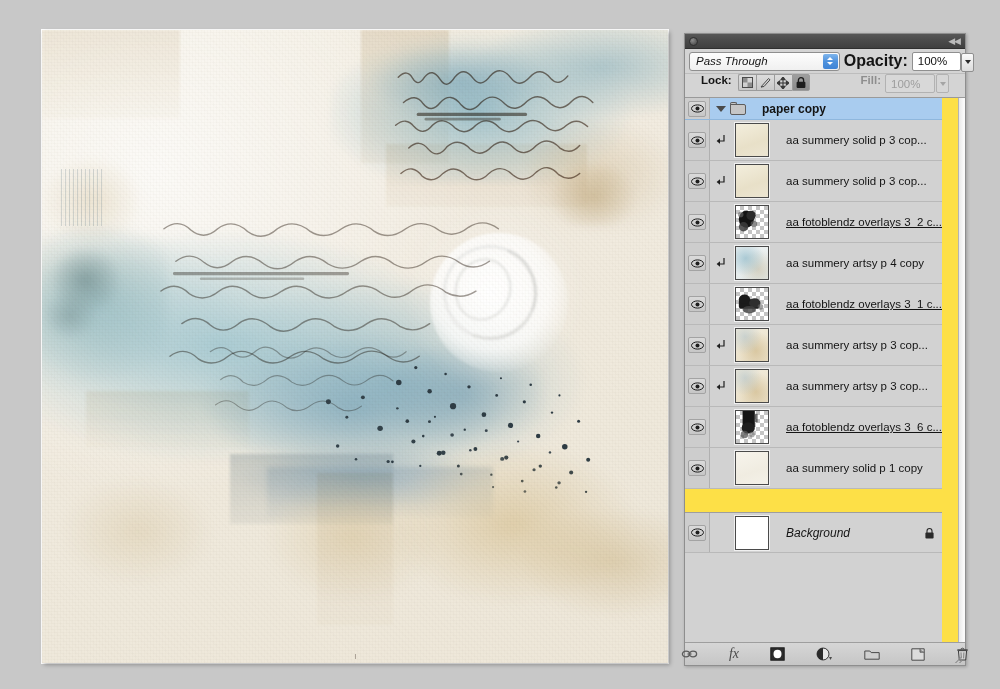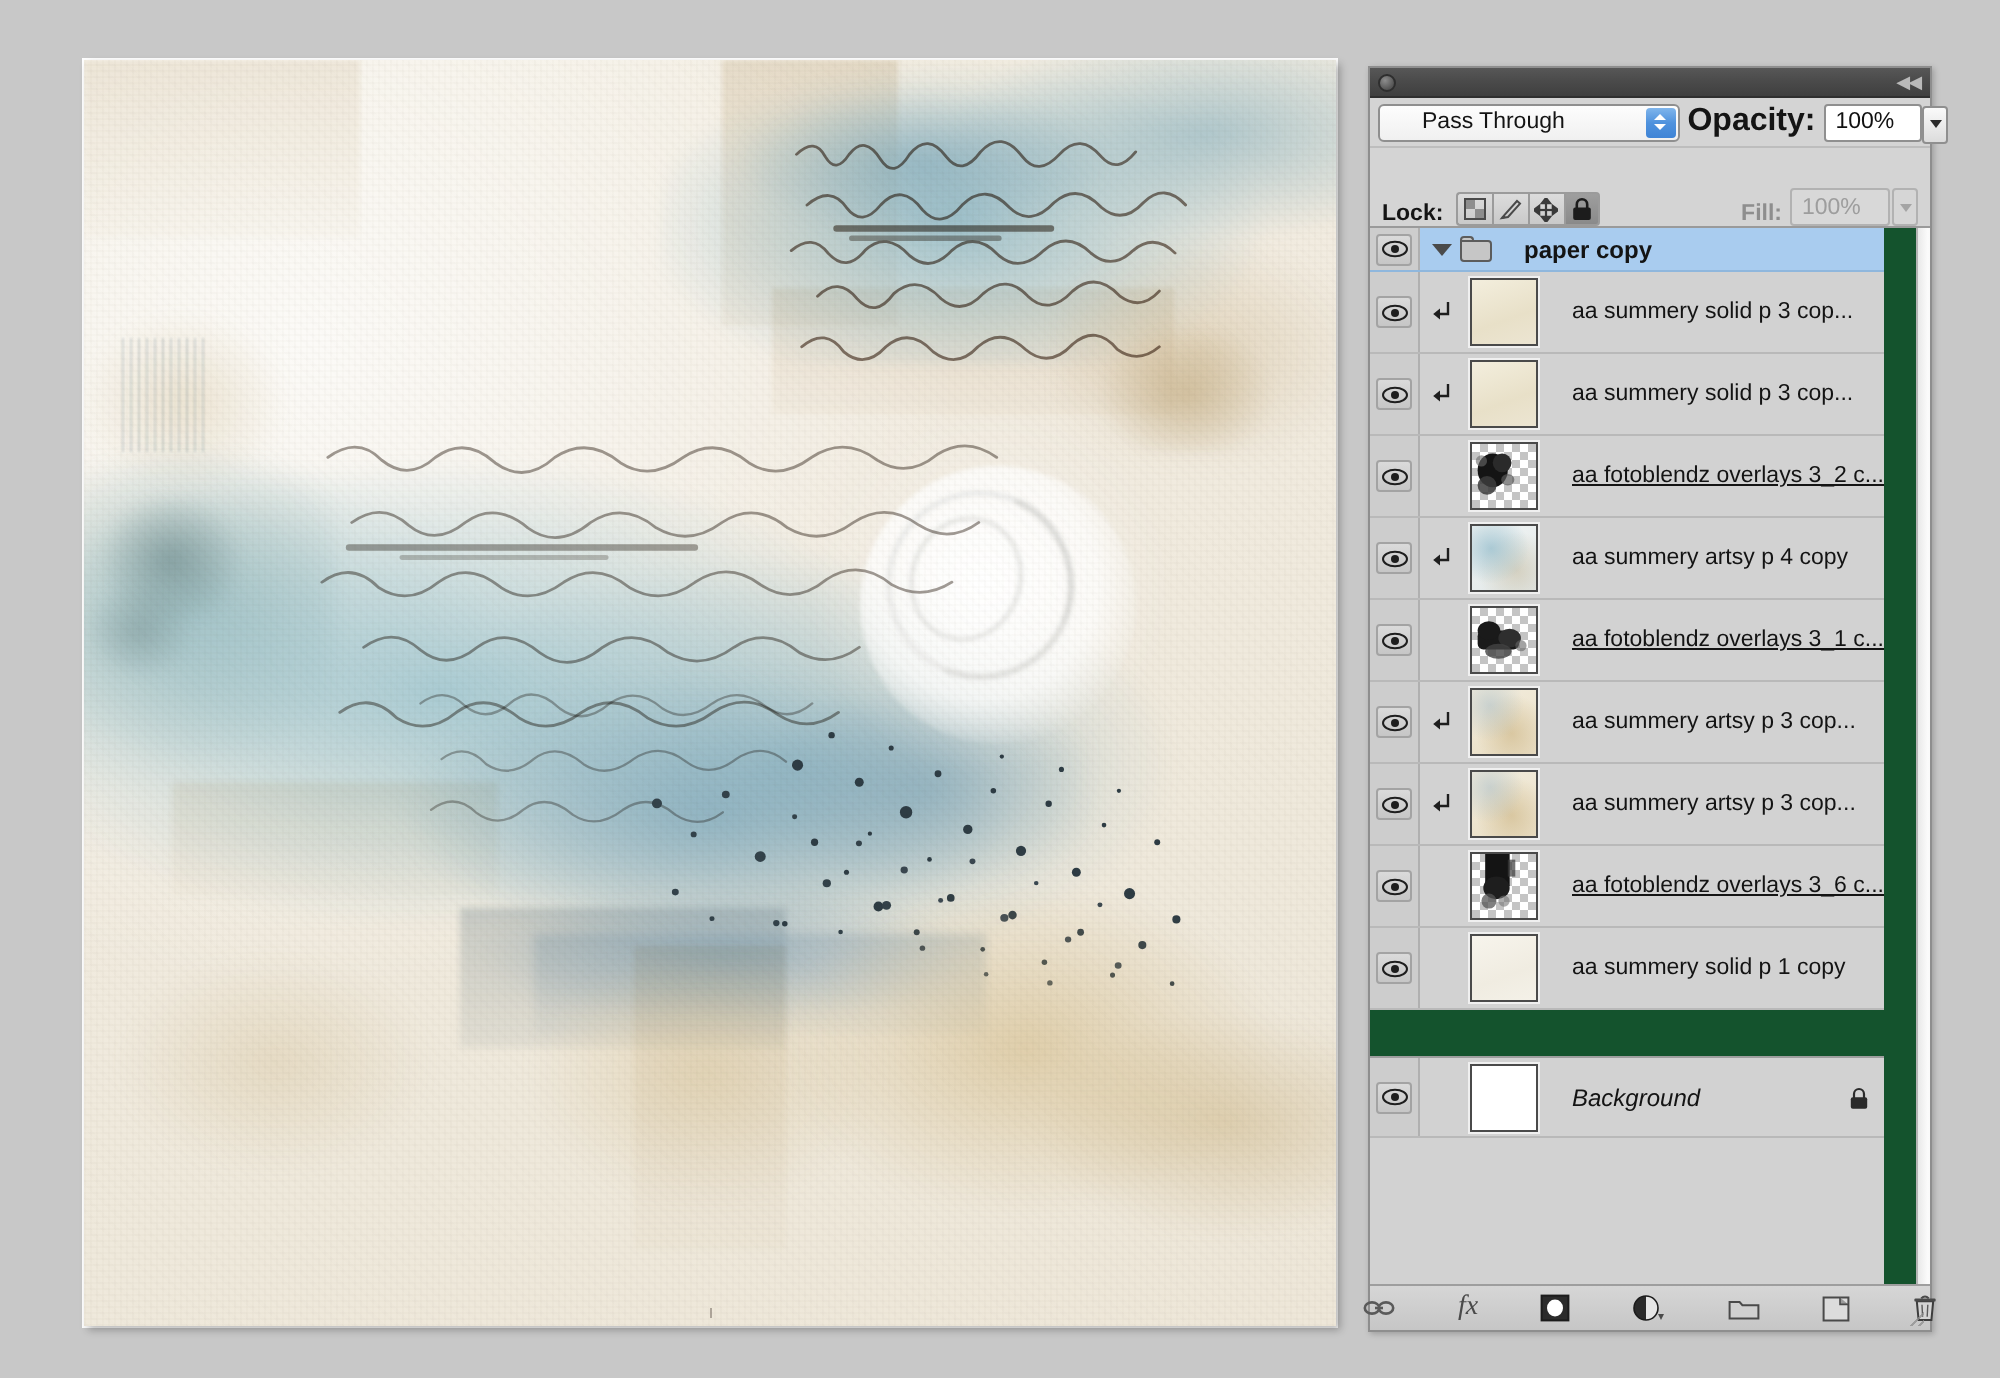--- a/index.html
+++ b/index.html
@@ -257,21 +257,21 @@
     background: #d4d4d4;
     display: flex; align-items: center; padding: 0 4px; gap: 4px;
     border-bottom: 1px solid #bdbdbd;
   }
   #blend-select {
     position: relative; width: 153px; height: 19px;
     background: linear-gradient(180deg, #fdfdfd 0%, #f0f0f0 100%);
     border: 1px solid #8f8f8f; border-radius: 3px;
     display: flex; align-items: center;
   }
-  #blend-select-label { font-size: 11.5px; color: #141414; padding-left: 21px; }
+  #blend-select-label { font-size: 11.5px; color: #141414; padding-left: 6px; font-style: italic; }
   #blend-arrows {
     position: absolute; right: 1px; top: 1px; width: 15px; height: 15px;
     border-radius: 2px;
     background: linear-gradient(180deg, #7fb5ec 0%, #4f92dd 50%, #3f84d6 100%);
     display: flex; flex-direction: column; align-items: center; justify-content: center; gap: 2px;
   }
   #blend-arrows .up { width:0;height:0;border-left:3px solid transparent;border-right:3px solid transparent;border-bottom:3px solid #fff; }
   #blend-arrows .dn { width:0;height:0;border-left:3px solid transparent;border-right:3px solid transparent;border-top:3px solid #fff; }
   #opacity-label { font-size: 16px; color: #141414; font-weight: 600; }
   #opacity-field {
@@ -284,23 +284,22 @@
     position: absolute; right: -14px; top: 0; width: 13px; height: 19px;
     background: linear-gradient(180deg,#fafafa,#dcdcdc);
     border: 1px solid #8f8f8f; border-radius: 2px;
     display: flex; align-items: center; justify-content: center;
   }
   #opacity-stepper .tri { width:0;height:0;border-left:3px solid transparent;border-right:3px solid transparent;border-top:4px solid #2a2a2a; }
   
   #lock-row {
     height: 24px; flex: 0 0 24px;
     background: #d4d4d4;
-    display: flex; align-items: flex-end; padding: 0 6px;
+    display: flex; align-items: flex-start; padding: 0 16px;
     border-bottom: 1px solid #9a9a9a;
-    margin-top: 16px;
   }
   #lock-label { font-size: 11.5px; color: #141414; font-weight: 600; margin-right: 6px; }
   .lock-btn {
     width: 18px; height: 17px;
     background: linear-gradient(180deg,#dcdcdc,#c9c9c9);
     border: 1px solid #9b9b9b; border-right: none;
     display: flex; align-items: center; justify-content: center;
   }
   .lock-btn:first-of-type { border-radius: 2px 0 0 2px; }
   .lock-btn.last { border-right: 1px solid #9b9b9b; border-radius: 0 2px 2px 0; }
@@ -313,21 +312,21 @@
   }
   #fill-value { font-size: 11.5px; color: #9d9d9d; padding-left: 5px; }
   #fill-stepper {
     width: 13px; height: 19px; margin-left: 1px;
     background: #d6d6d6; border: 1px solid #b2b2b2; border-radius: 2px;
     display: flex; align-items: center; justify-content: center;
   }
   #fill-stepper .tri { width:0;height:0;border-left:3px solid transparent;border-right:3px solid transparent;border-top:4px solid #a4a4a4; }
 
   
-  #layer-list-wrap { flex: 1 1 auto; display: flex; background: #14532d; overflow: hidden; position: relative; gap: 16px; }
+  #layer-list-wrap { flex: 1 1 auto; display: flex; background: #fde047; overflow: hidden; position: relative; gap: 16px; }
   #layer-list { flex: 1 1 auto; display: flex; flex-direction: column; }
   .layer-row {
     display: flex; align-items: center;
     height: 41px; flex: 0 0 41px;
     border-bottom: 1px solid #b9b9b9;
     background: #d2d2d2;
   }
   .layer-row.group-row { height: 22px; flex: 0 0 22px; background: #a9ccef; border-bottom: 1px solid #8fb7dd; }
   .layer-row.bg-row { border-top: 1px solid #9e9e9e; margin-top: 23px; }
   .eye-cell {

